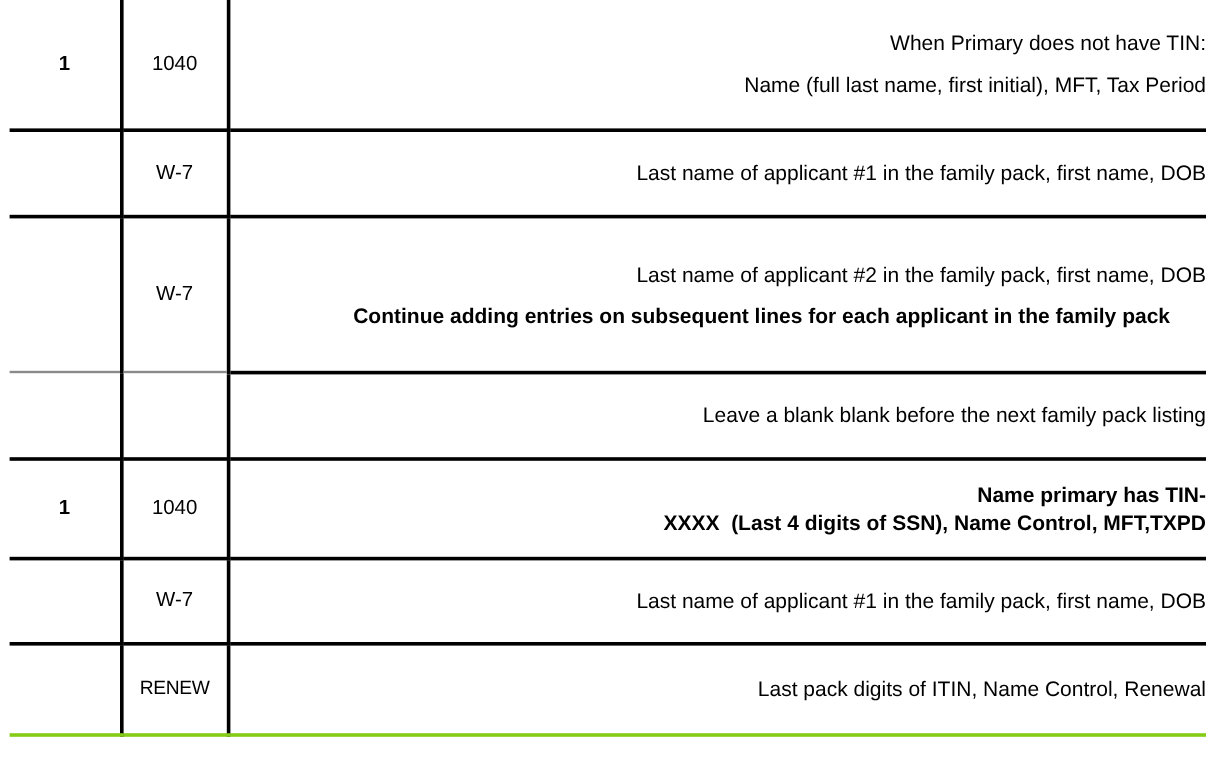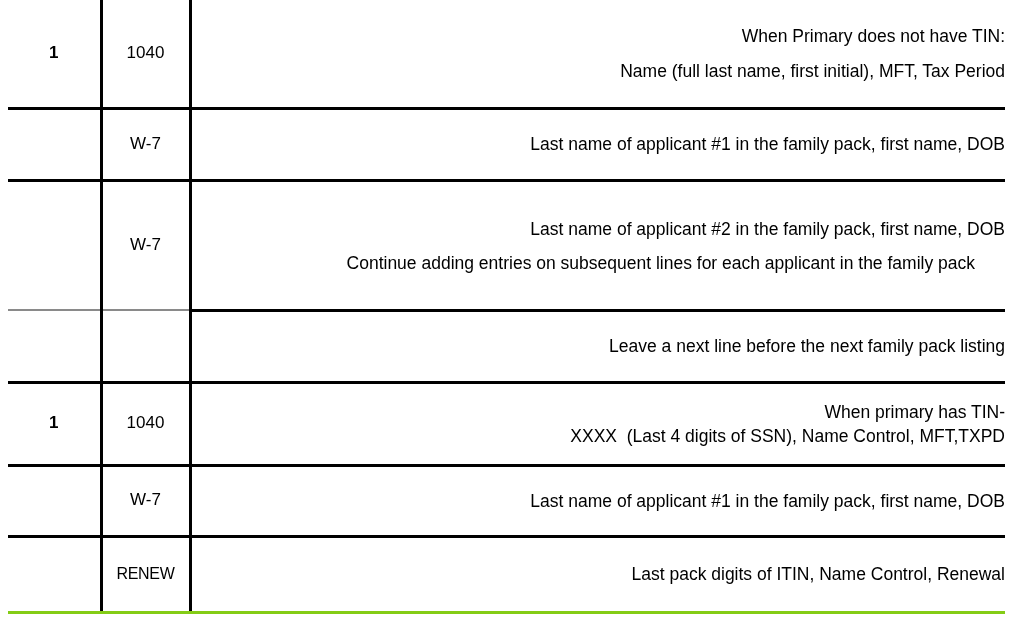--- a/index.html
+++ b/index.html
@@ -96,20 +96,21 @@
     font-size: 17.5px;
     line-height: 26px;
     padding: 6px 0 6px 14px;
   }
   .desc .line {
     display: block;
     white-space: pre;
   }
   .desc .line.tight {
     line-height: 24px;
+    font-weight: bold;
   }
   .desc .line.wrapline {
     white-space: normal;
     padding-right: 30px;
   }
   .gap-line { display: block; height: 9px; }
 
   
   .r1 { height: 108px; }
   .r2 { height: 72px; }
@@ -180,35 +181,35 @@
 
       <tr class="r4 rule-under">
         <td class="cell-seq">
           <span class="seq-text"></span>
         </td>
         <td class="cell-form">
           <span class="form-text"></span>
         </td>
         <td class="cell-desc">
           <div class="desc">
-            <span class="line">Leave a next line before the next family pack listing</span>
+            <span class="line">Leave a blank blank before the next family pack listing</span>
           </div>
         </td>
       </tr>
 
       <tr class="r5 rule-under">
         <td class="cell-seq">
           <span class="seq-text">1</span>
         </td>
         <td class="cell-form">
           <span class="form-text">1040</span>
         </td>
         <td class="cell-desc">
           <div class="desc">
-            <span class="line tight">When primary has TIN-</span>
+            <span class="line tight">Name primary has TIN-</span>
             <span class="line tight">XXXX  (Last 4 digits of SSN), Name Control, MFT,TXPD</span>
           </div>
         </td>
       </tr>
 
       <tr class="r6 rule-under">
         <td class="cell-seq">
           <span class="seq-text"></span>
         </td>
         <td class="cell-form">

